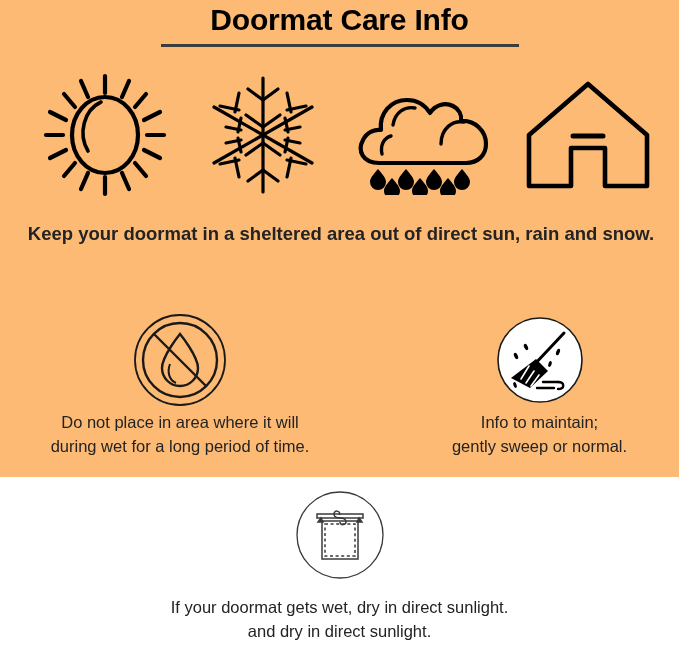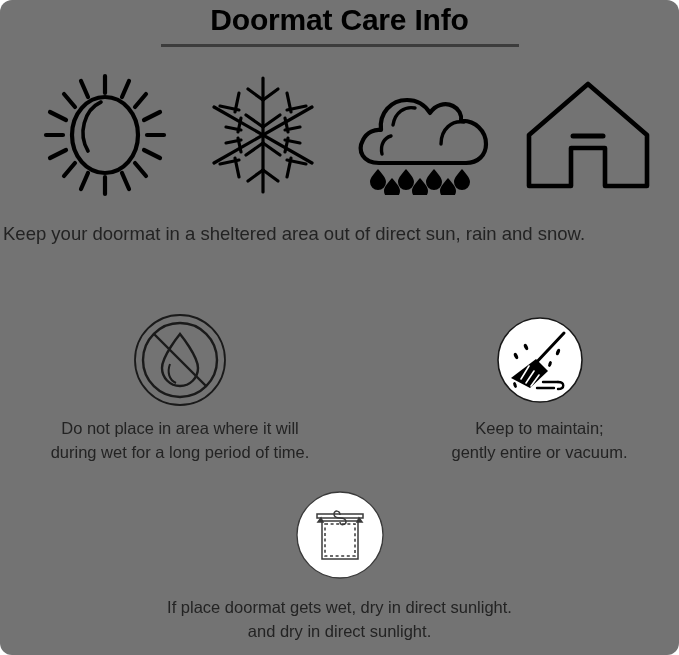--- a/index.html
+++ b/index.html
@@ -7,21 +7,21 @@
     margin: 0; padding: 0;
     background: #ffffff;
   }
   body {
     width: 679px; height: 655px;
     font-family: "Liberation Sans", sans-serif;
     color: #1a1a1a;
     overflow: hidden;
     position: relative;
   }
-  .page { position: relative; width: 679px; height: 655px; background:#737373;border-radius:12px; }
+  .page { position: relative; width: 679px; height: 477px; background:#fdba74; }
 
   
   .title-block {
     position: absolute;
     top: 0px; left: 0; width: 679px;
     text-align: center;
   }
   .title {
     font-size: 30px;
     font-weight: bold;
@@ -52,37 +52,37 @@
   .cell-snow  { left: 195px; width: 135px; }
   .cell-rain  { left: 345px; width: 155px; }
   .cell-house { left: 510px; width: 155px; }
 
   
   .intro {
     position: absolute;
     top: 219px; left: 3px; width: 676px;
     font-size: 18.5px;
     line-height: 29px;
-    font-weight: 400;
+    font-weight: 700;
     color: #232323;
-    text-align: left;
+    text-align: center;
     white-space: nowrap;
   }
   .intro div { white-space: nowrap; }
 
   
   .badge {
     position: absolute;
     text-align: center;
   }
   .badge-left  { top: 310px; left: 10px;  width: 340px; }
   .badge-right { top: 310px; left: 400px; width: 279px; }
   .badge-icon  { height: 100px; display:flex; align-items:center; justify-content:center; }
   .badge-text {
-    margin-top: 6px;
+    margin-top: 0;
     font-size: 16.5px;
     line-height: 24px;
     color: #232323;
   }
   .badge-text div { white-space: nowrap; }
 
   
   .badge-bottom { top: 485px; left: 0px; width: 679px; }
   .badge-bottom .badge-text { margin-top: 10px; }
 
@@ -250,38 +250,38 @@
         <g fill="#000">
           <ellipse cx="20" cy="40" rx="1.8" ry="3.4" transform="rotate(-25 20 40)"></ellipse>
           <ellipse cx="30" cy="31" rx="1.8" ry="3.4" transform="rotate(-25 30 31)"></ellipse>
           <ellipse cx="62" cy="36" rx="1.8" ry="3.4" transform="rotate(20 62 36)"></ellipse>
           <ellipse cx="54" cy="48" rx="1.6" ry="3" transform="rotate(20 54 48)"></ellipse>
           <ellipse cx="19" cy="69" rx="1.6" ry="3" transform="rotate(-20 19 69)"></ellipse>
         </g>
       </svg>
     </div>
     <div class="badge-text">
-      <div>Keep to maintain;</div>
-      <div>gently entire or vacuum.</div>
+      <div>Info to maintain;</div>
+      <div>gently sweep or normal.</div>
     </div>
   </div>
 
   <div class="badge badge-bottom">
     <div class="badge-icon">
       <svg width="90" height="90" viewBox="0 0 90 90">
         <circle cx="45" cy="45" r="43" fill="#fff" stroke="#3a3a3a" stroke-width="1.3"></circle>
         <g stroke="#3a3a3a" fill="none" stroke-width="1.5">
           <path d="M45 25 c0 -5 -6 -5 -6 -1 c0 3 3 4 6 4 c3 0 6 1 6 4 c0 3 -6 4 -6 0"></path>
           <rect x="22" y="24" width="46" height="4"></rect>
           <path d="M26 28 l2 4 h-5 z" fill="#3a3a3a"></path>
           <path d="M64 28 l-2 4 h5 z" fill="#3a3a3a"></path>
           <rect x="27" y="31" width="36" height="38"></rect>
           <rect x="30" y="34" width="30" height="32" stroke-dasharray="3 2.6"></rect>
         </g>
       </svg>
     </div>
     <div class="badge-text">
-      <div>If place doormat gets wet, dry in direct sunlight.</div>
+      <div>If your doormat gets wet, dry in direct sunlight.</div>
       <div>and dry in direct sunlight.</div>
     </div>
   </div>
 
 </div>
 
 </body></html>

